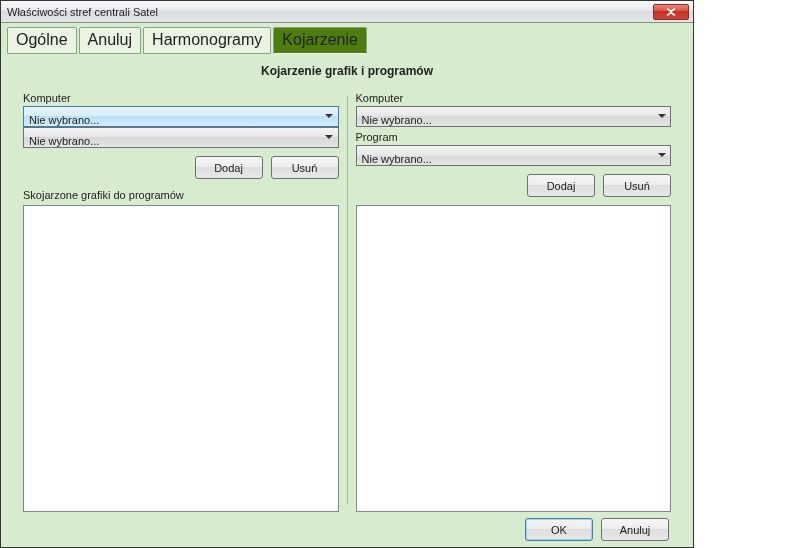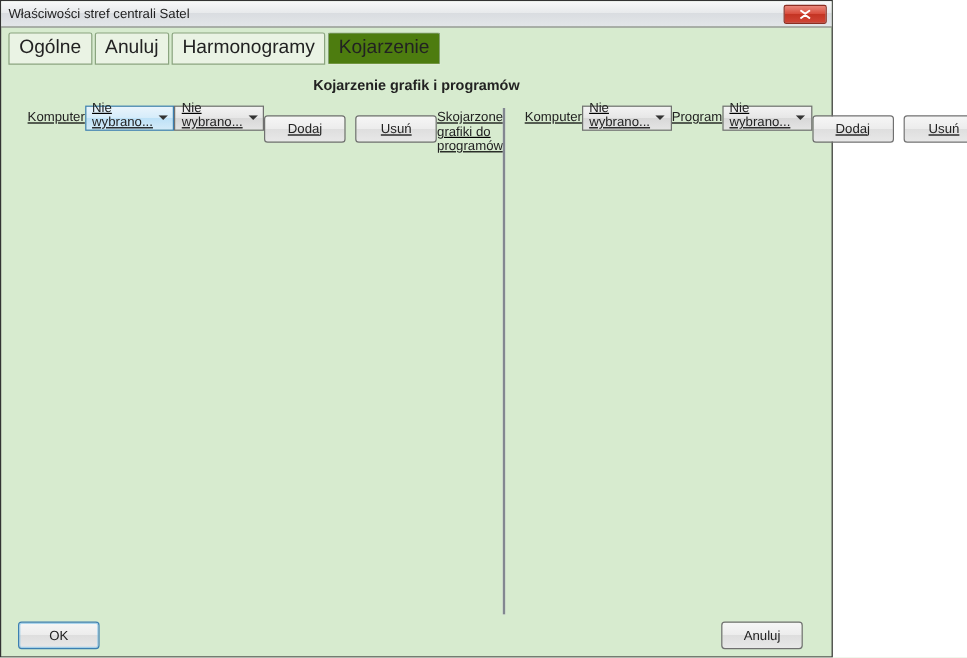--- a/index.html
+++ b/index.html
@@ -79,23 +79,22 @@
       margin-bottom: 10px;
     }
     .columns {
       flex: 1;
       display: flex;
       gap: 0;
     }
     .col {
       flex: 1;
       display: flex;
-      flex-direction: row;
+      flex-direction: column;
       padding: 0 8px;
-      text-decoration: underline;
     }
     .divider {
       width: 1px;
       background: #9db892;
       margin: 8px 0 8px 0;
     }
     .field-label {
       font-size: 11px;
       color: #222;
       margin-bottom: 2px;
@@ -151,21 +150,21 @@
     }
     .listbox {
       flex: 1;
       background: #fff;
       border: 1px solid #828790;
       margin-top: 2px;
       min-height: 260px;
     }
     .footer {
       display: flex;
-      justify-content: space-between;
+      justify-content: flex-end;
       gap: 8px;
       padding: 6px 10px 6px 0;
     }
   </style>
 </head>
 <body>
 
 <div class="window">
 
   <div class="titlebar">

